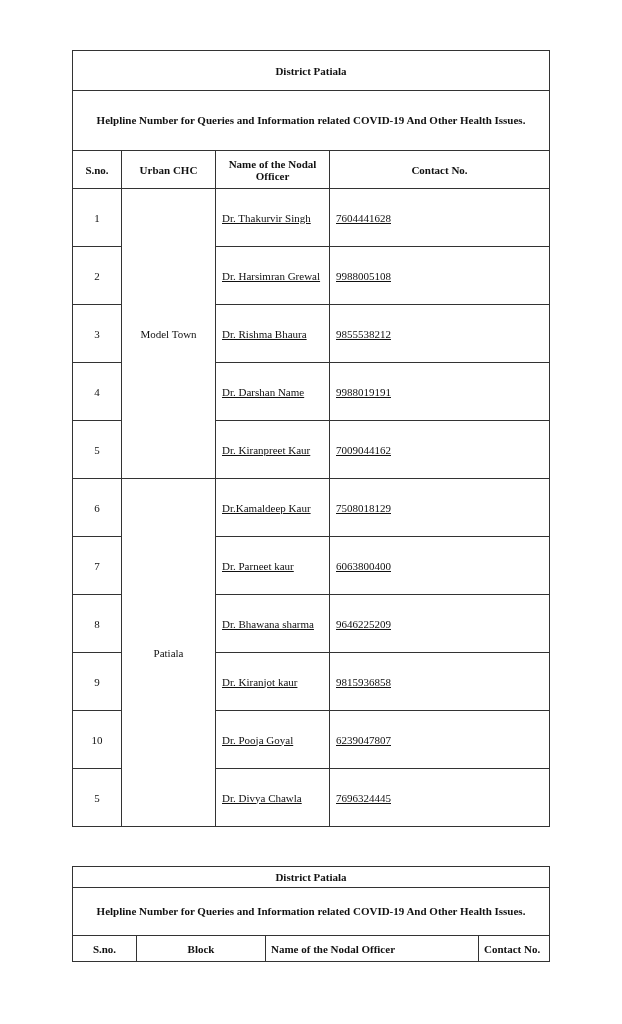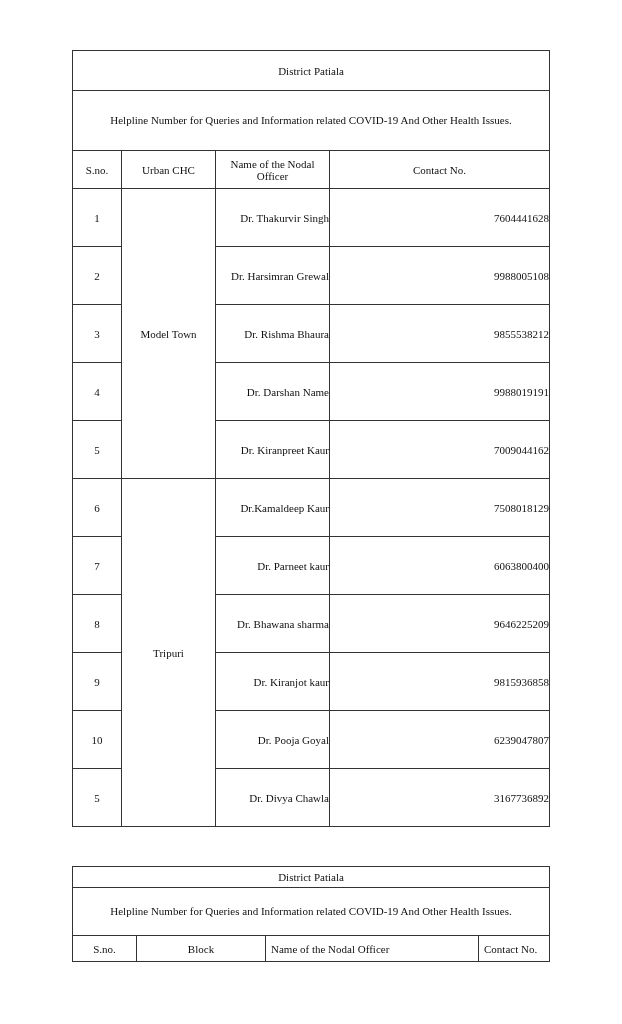--- a/index.html
+++ b/index.html
@@ -1,22 +1,22 @@
 <!DOCTYPE html>
 <html><head>
 <meta charset="utf-8">
 <style>
   html, body { margin: 0; padding: 0; background: #ffffff; }
   body { width: 622px; height: 1024px; position: relative; overflow: hidden;
          font-family: "Liberation Serif", "DejaVu Serif", serif; color: #111; }
   table { border-collapse: collapse; position: absolute; table-layout: fixed; }
   td, th { border: 1px solid #333; padding: 0; font-size: 11px; }
-  .b { font-weight: normal; text-align: center; }
+  .b { font-weight: bold; text-align: center; }
   .c { text-align: center; vertical-align: middle; }
-  .l { text-align: right; vertical-align: middle; padding-left: 6px; }
+  .l { text-align: left; vertical-align: middle; padding-left: 6px; text-decoration: underline; }
   #t1 { left: 72px; top: 50px; width: 478px; }
   #t2 { left: 72px; top: 866px; width: 478px; }
   .title1 { height: 40px; }
   .sub1 { height: 60px; line-height: 13px; padding: 0 8px; }
   .hdr1 { height: 38px; line-height: 12px; }
   .row1 { height: 58px; }
   .title2 { height: 21px; }
   .sub2 { height: 48px; line-height: 13px; padding: 0 8px; }
   .hdr2 { height: 26px; line-height: 12px; }
 </style>
@@ -64,21 +64,21 @@
     <td class="l">Dr. Darshan Name</td>
     <td class="l">9988019191</td>
   </tr>
   <tr class="row1">
     <td class="c">5</td>
     <td class="l">Dr. Kiranpreet Kaur</td>
     <td class="l">7009044162</td>
   </tr>
   <tr class="row1">
     <td class="c">6</td>
-    <td class="c" rowspan="6">Tripuri</td>
+    <td class="c" rowspan="6">Patiala</td>
     <td class="l">Dr.Kamaldeep Kaur</td>
     <td class="l">7508018129</td>
   </tr>
   <tr class="row1">
     <td class="c">7</td>
     <td class="l">Dr. Parneet kaur</td>
     <td class="l">6063800400</td>
   </tr>
   <tr class="row1">
     <td class="c">8</td>
@@ -91,21 +91,21 @@
     <td class="l">9815936858</td>
   </tr>
   <tr class="row1">
     <td class="c">10</td>
     <td class="l">Dr. Pooja Goyal</td>
     <td class="l">6239047807</td>
   </tr>
   <tr class="row1">
     <td class="c">5</td>
     <td class="l">Dr. Divya Chawla</td>
-    <td class="l">3167736892</td>
+    <td class="l">7696324445</td>
   </tr>
 </tbody>
   </table>
 
 <table id="t2">
   <colgroup>
       <col style="width:64px">
       <col style="width:129px">
       <col style="width:213px">
       <col>

